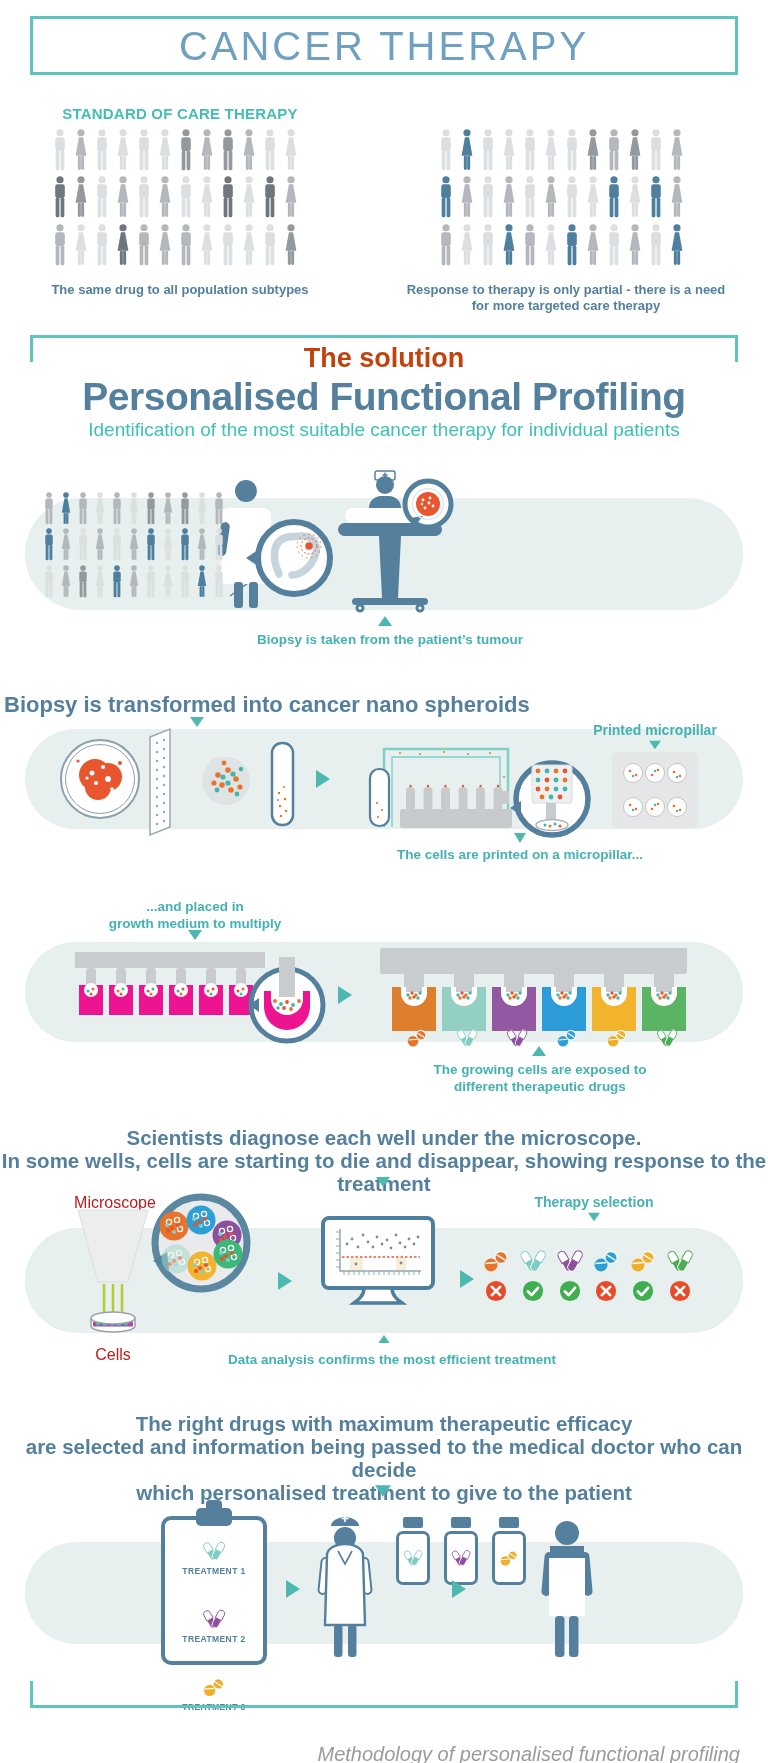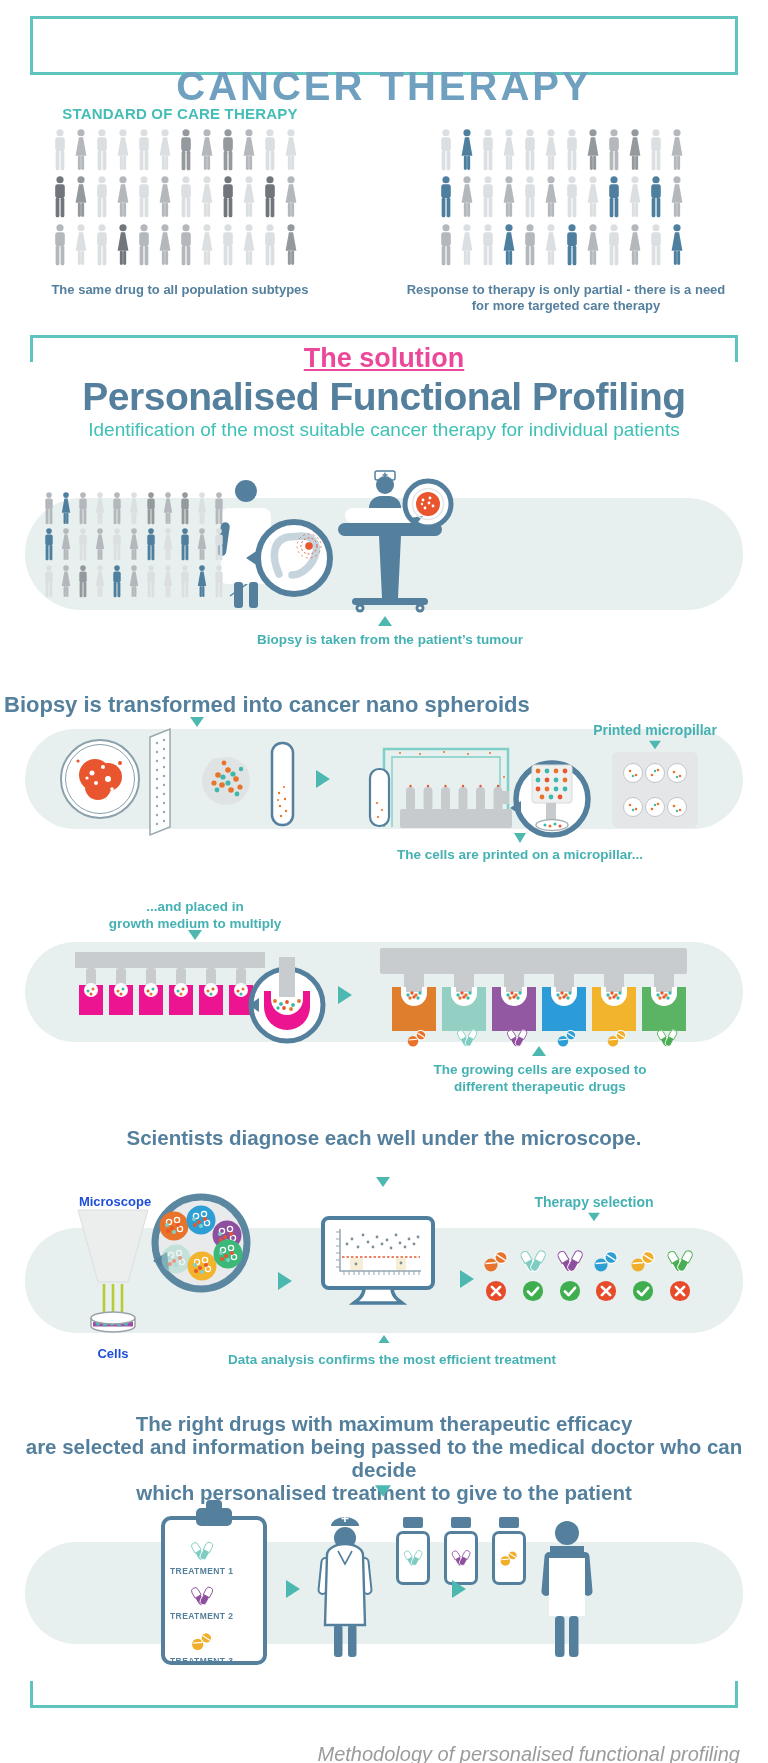--- a/index.html
+++ b/index.html
@@ -2,52 +2,52 @@
 <html><head>
 <meta charset="utf-8">
 <style>
   html,body{margin:0;padding:0;background:#fff;}
   #canvas{position:relative;width:768px;height:1763px;background:#fff;overflow:hidden;
           font-family:"Liberation Sans",sans-serif;}
   .abs{position:absolute;}
   .ctr{text-align:center;}
   
   .title-box{left:30px;top:16px;width:702px;height:53px;border:3px solid #5ec4bd;}
-  .title-text{left:30px;top:24px;width:708px;font-size:40px;font-weight:700;letter-spacing:3px;
-              color:#6fa0c0;text-align:center;margin-top:40px;}
+  .title-text{left:30px;top:24px;width:708px;font-size:40px;font-weight:400;letter-spacing:3px;
+              color:#6fa0c0;text-align:center;}
   
   .col-head{font-size:15px;font-weight:bold;color:#44bdb7;letter-spacing:.2px;}
   .col-cap{font-size:13px;font-weight:bold;color:#54809e;line-height:15.5px;}
   .people-grid{display:grid;justify-items:center;align-items:end;}
   
-  .kicker{left:0;top:343px;width:768px;font-size:27px;font-weight:bold;color:#ec4899;text-decoration:underline;}
+  .kicker{left:0;top:343px;width:768px;font-size:27px;font-weight:bold;color:#c2410c;}
   .big-title{left:0;top:375px;width:768px;font-size:39px;font-weight:bold;color:#54809e;letter-spacing:-.5px;}
   .sub-title{left:0;top:419px;width:768px;font-size:19px;font-weight:normal;color:#3fc1b6;}
   .bracket-top{left:30px;top:335px;width:702px;height:24px;border:3px solid #5ec4bd;border-bottom:none;}
   .bracket-bottom{left:30px;top:1681px;width:702px;height:24px;border:3px solid #5ec4bd;border-top:none;}
   
   .cap-teal{color:#45b1b3;font-weight:bold;font-size:13.5px;line-height:17px;}
-  .lbl-gray{color:#1d4ed8;font-weight:bold;font-size:13px;}
+  .lbl-gray{color:#b91c1c;font-weight:normal;font-size:16px;}
   .head-blue{color:#54809e;font-weight:bold;}
   
   .tri-up{width:0;height:0;border-left:7px solid transparent;border-right:7px solid transparent;
           border-bottom:10px solid #4db8b0;}
   .tri-down{width:0;height:0;border-left:7px solid transparent;border-right:7px solid transparent;
             border-top:10px solid #4db8b0;}
   .tri-right{width:0;height:0;border-top:9px solid transparent;border-bottom:9px solid transparent;
              border-left:14px solid #4db8b0;}
   
   #therapy-row{left:480px;top:1246px;width:216px;display:flex;justify-content:space-between;}
   .tgroup{display:flex;flex-direction:column;align-items:center;width:32px;}
   .tgroup .badge{margin-top:4px;}
   
   #wells-pills{left:392px;top:1026px;width:300px;display:flex;}
   #wells-pills .slot{width:50px;display:flex;justify-content:center;}
   
-  #clipboard-list{left:170px;top:1538px;width:88px;display:flex;flex-direction:column;align-items:flex-start;}
+  #clipboard-list{left:170px;top:1538px;width:88px;display:flex;flex-direction:column;align-items:center;gap:23px;}
   .treat-row{display:flex;flex-direction:column;align-items:center;margin-bottom:7px;}
   .treat-label{font-size:8.5px;font-weight:bold;color:#54809e;letter-spacing:.4px;margin-top:2px;}
   
   #bottles-row{left:396px;top:1517px;display:flex;gap:14px;}
   .bottle{width:34px;}
   .bottle .cap{width:20px;height:11px;background:#54809e;border-radius:2px;margin:0 auto;}
   .bottle .body{width:28px;height:48px;border:3px solid #54809e;border-radius:7px;margin-top:3px;
                 background:#fff;display:flex;align-items:center;justify-content:center;}
   .footer{left:0;top:1743px;width:740px;text-align:right;font-style:italic;font-size:20px;color:#9b9b9b;}
 </style>
@@ -1172,20 +1172,21 @@
     </div>
 
   <div class="abs tri-up" style="left:532px;top:1046px"></div>
   <div class="abs ctr cap-teal" style="left:420px;top:1061px;width:240px">
     <div>The growing cells are exposed to</div>
     <div>different therapeutic drugs</div>
   </div>
 
   <div class="abs ctr head-blue" style="left:0;top:1126px;width:768px;font-size:20.5px;line-height:23px">
     <div>Scientists diagnose each well under the microscope.</div>
+    <div>In some wells, cells are starting to die and disappear, showing response to the treatment</div>
   </div>
   <div class="abs tri-down" style="left:376px;top:1177px"></div>
   <div class="abs ctr lbl-gray" style="left:60px;top:1194px;width:110px">Microscope</div>
   <div class="abs ctr cap-teal" style="left:514px;top:1194px;width:160px;font-size:14px">Therapy selection</div>
   <div class="abs tri-down" style="left:587px;top:1212px;transform:scale(.85)"></div>
 
   <svg class="abs" style="left:0;top:1185px" width="768" height="170" viewBox="0 0 768 170">
     <rect x="25" y="43" width="718" height="105" rx="52" fill="#e7f0ee"></rect>
     <g>
       <path d="M78 25 h70 l-20 72 h-30 z" fill="#eceded" stroke="#dcdedf"></path>

